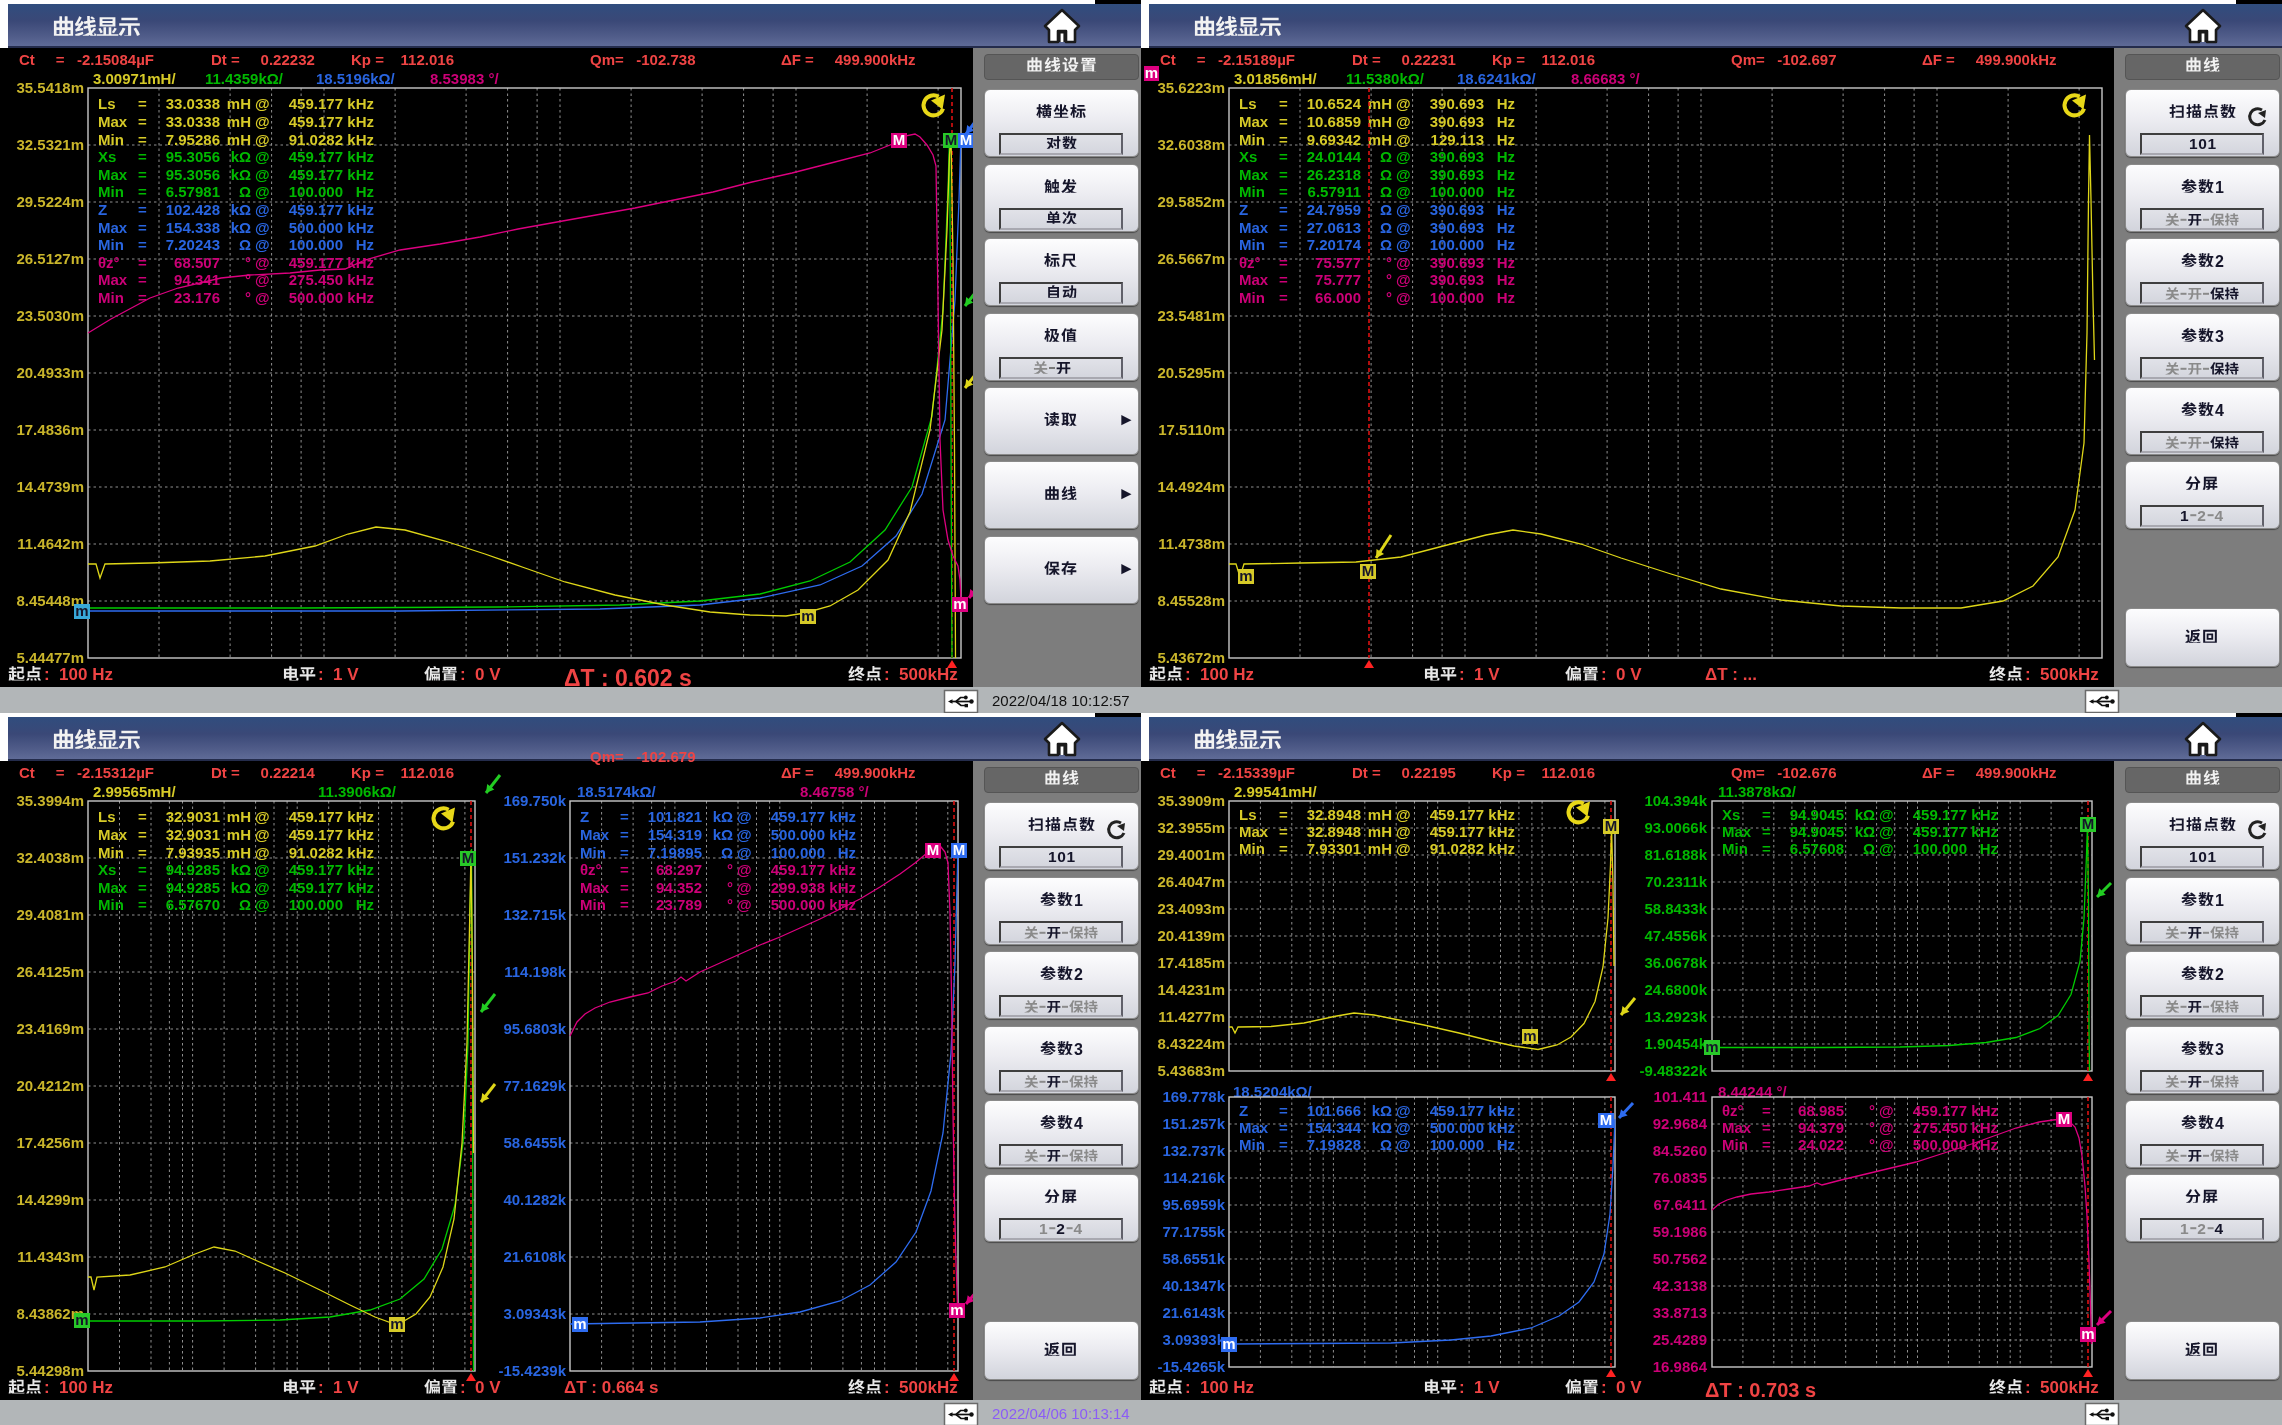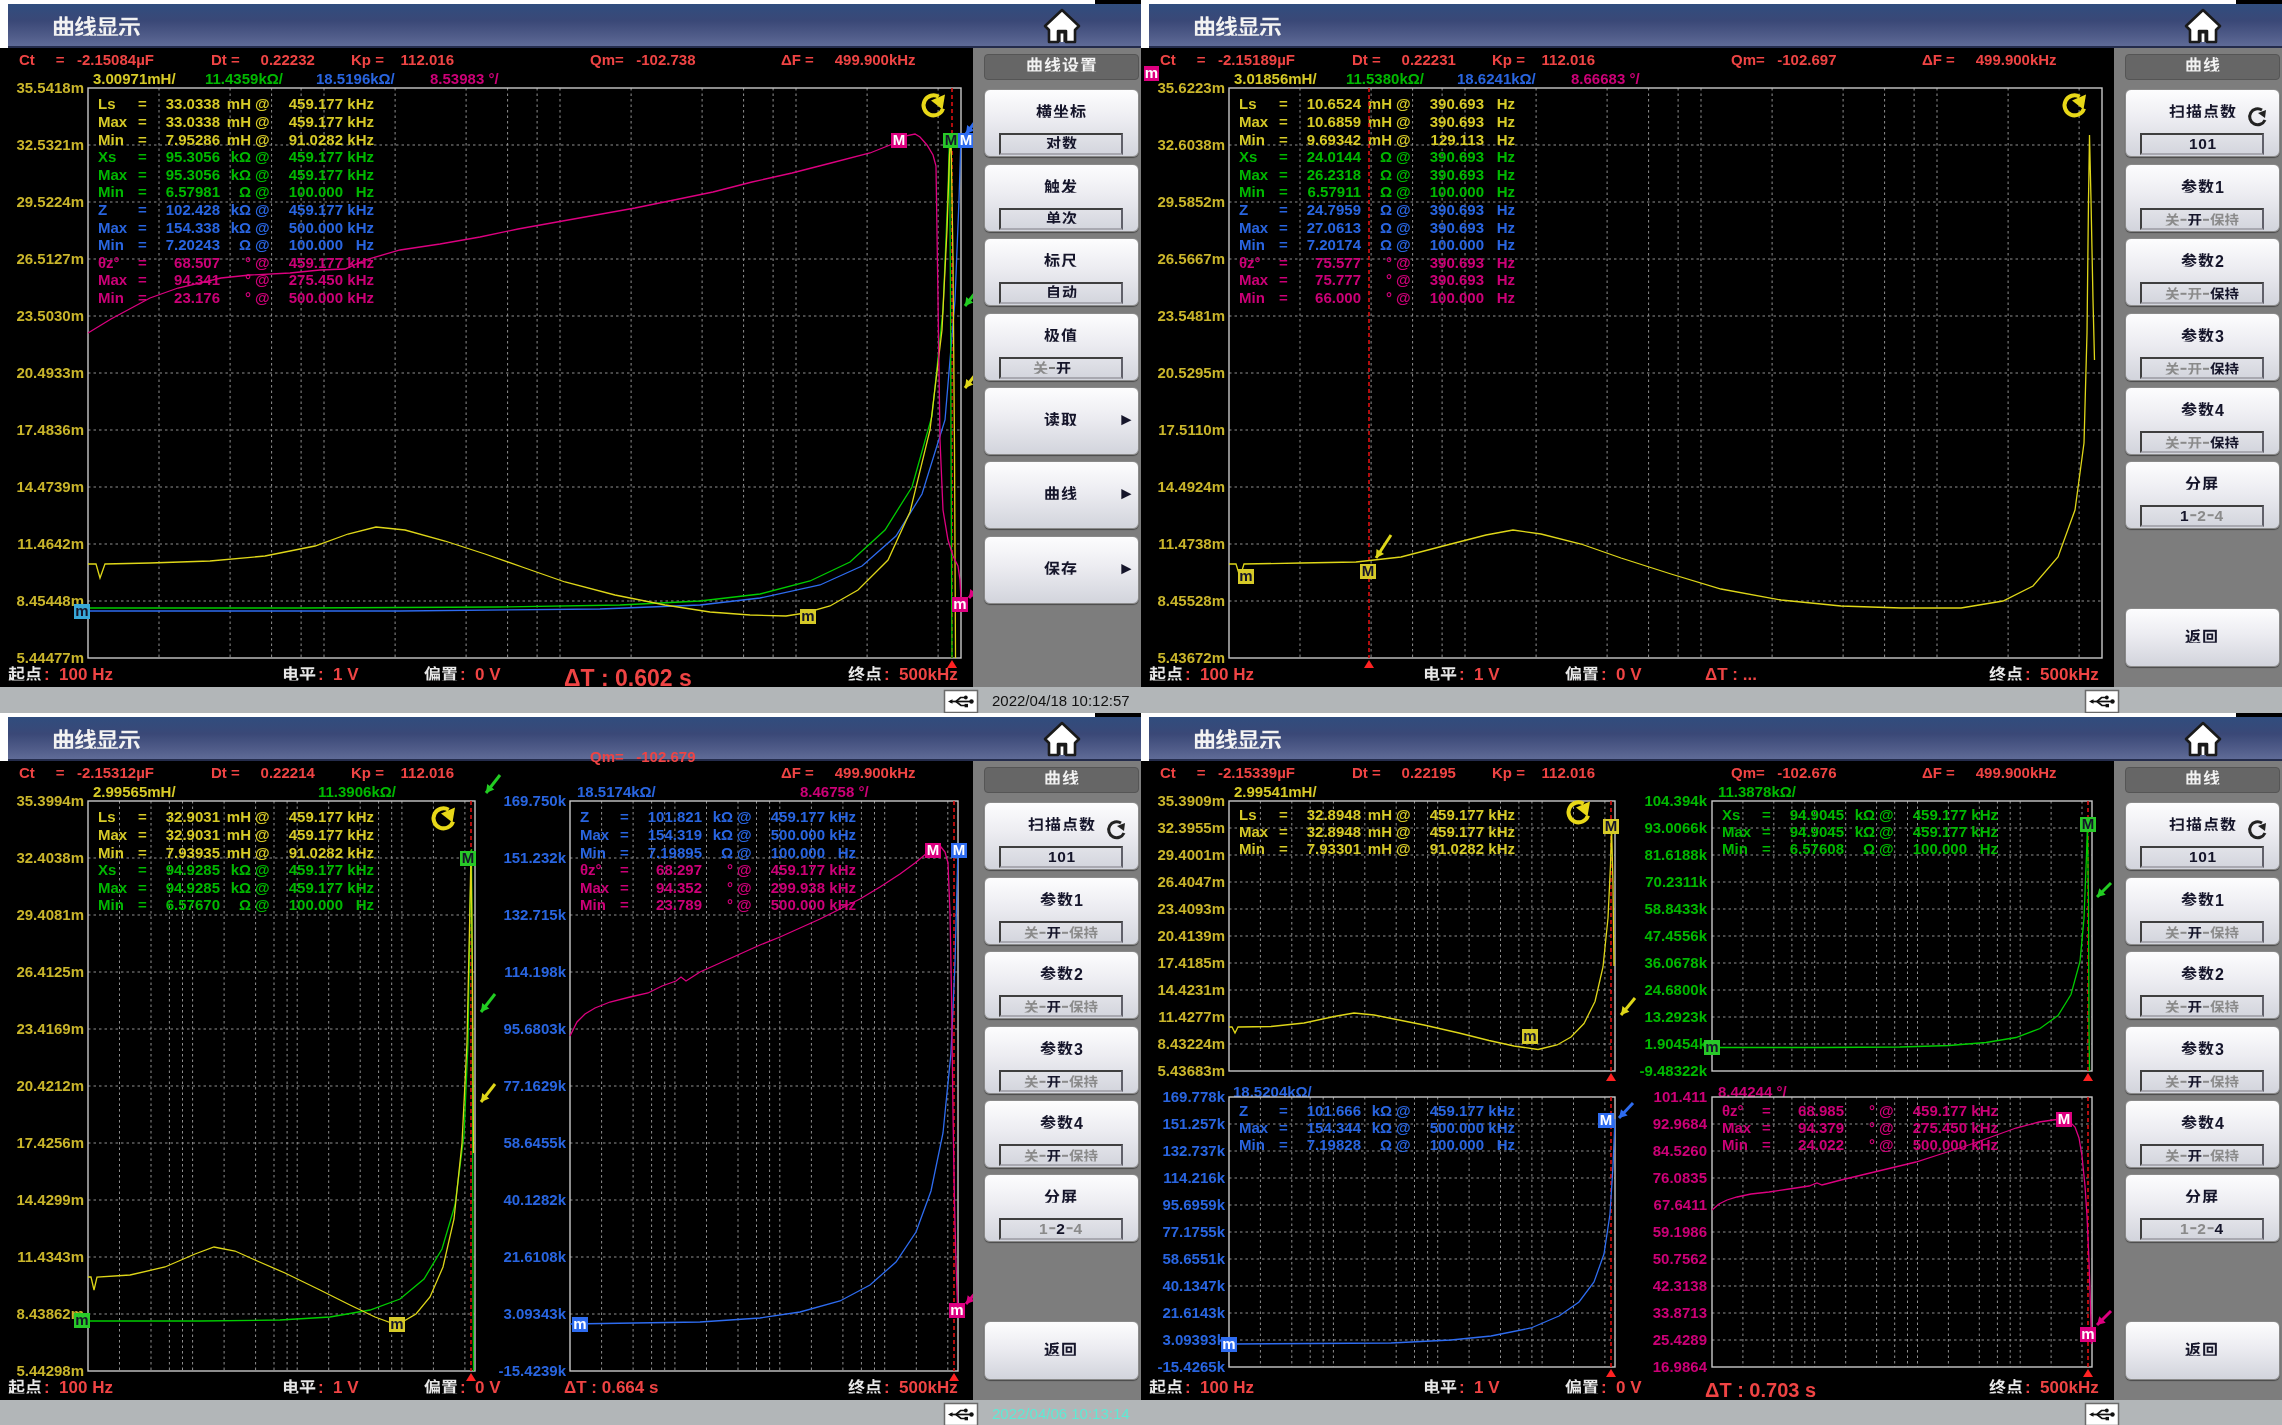--- a/index.html
+++ b/index.html
@@ -1070,21 +1070,21 @@
       <g stroke="#111" stroke-width="1.7" fill="none">
         <path d="M6 11.5 H27"></path>
         <path d="M12 11.5 L16.5 7.5 H21"></path>
         <path d="M12 11.5 L17 15.5 H22"></path>
       </g>
       <circle cx="27.5" cy="11.5" r="2.2" fill="#111"></circle>
       <circle cx="21.8" cy="7.5" r="1.9" fill="#111"></circle>
       <rect x="20.6" y="13.9" width="3.4" height="3.4" fill="#111"></rect>
       <path d="M4 11.5 l4.5 -2.2 v4.4 z" fill="#111"></path>
     </svg>
-    <span class="t w" style="left:992px;top:693px;color:#5eead4;font-size:15px;font-weight:400">2022/04/06 10:13:14</span>
+    <span class="t w" style="left:992px;top:693px;color:#8b5cf6;font-size:15px;font-weight:400">2022/04/06 10:13:14</span>
   </div>
 <div class="quad" style="left:1141px;top:713px">
     <div class="tbar"></div>
     <div class="wtop"></div>
     <div class="wleft"></div>
     <svg class="ab" style="left:52px;top:16px" width="88" height="25.76">
       <use href="#g66f2" fill="#f2f2f2" transform="translate(0,-7.1875) scale(0.479167)"></use>
       <use href="#g7ebf" fill="#f2f2f2" transform="translate(22,-7.1875) scale(0.479167)"></use>
       <use href="#g663e" fill="#f2f2f2" transform="translate(44,-7.1875) scale(0.479167)"></use>
       <use href="#g793a" fill="#f2f2f2" transform="translate(66,-7.1875) scale(0.479167)"></use>

